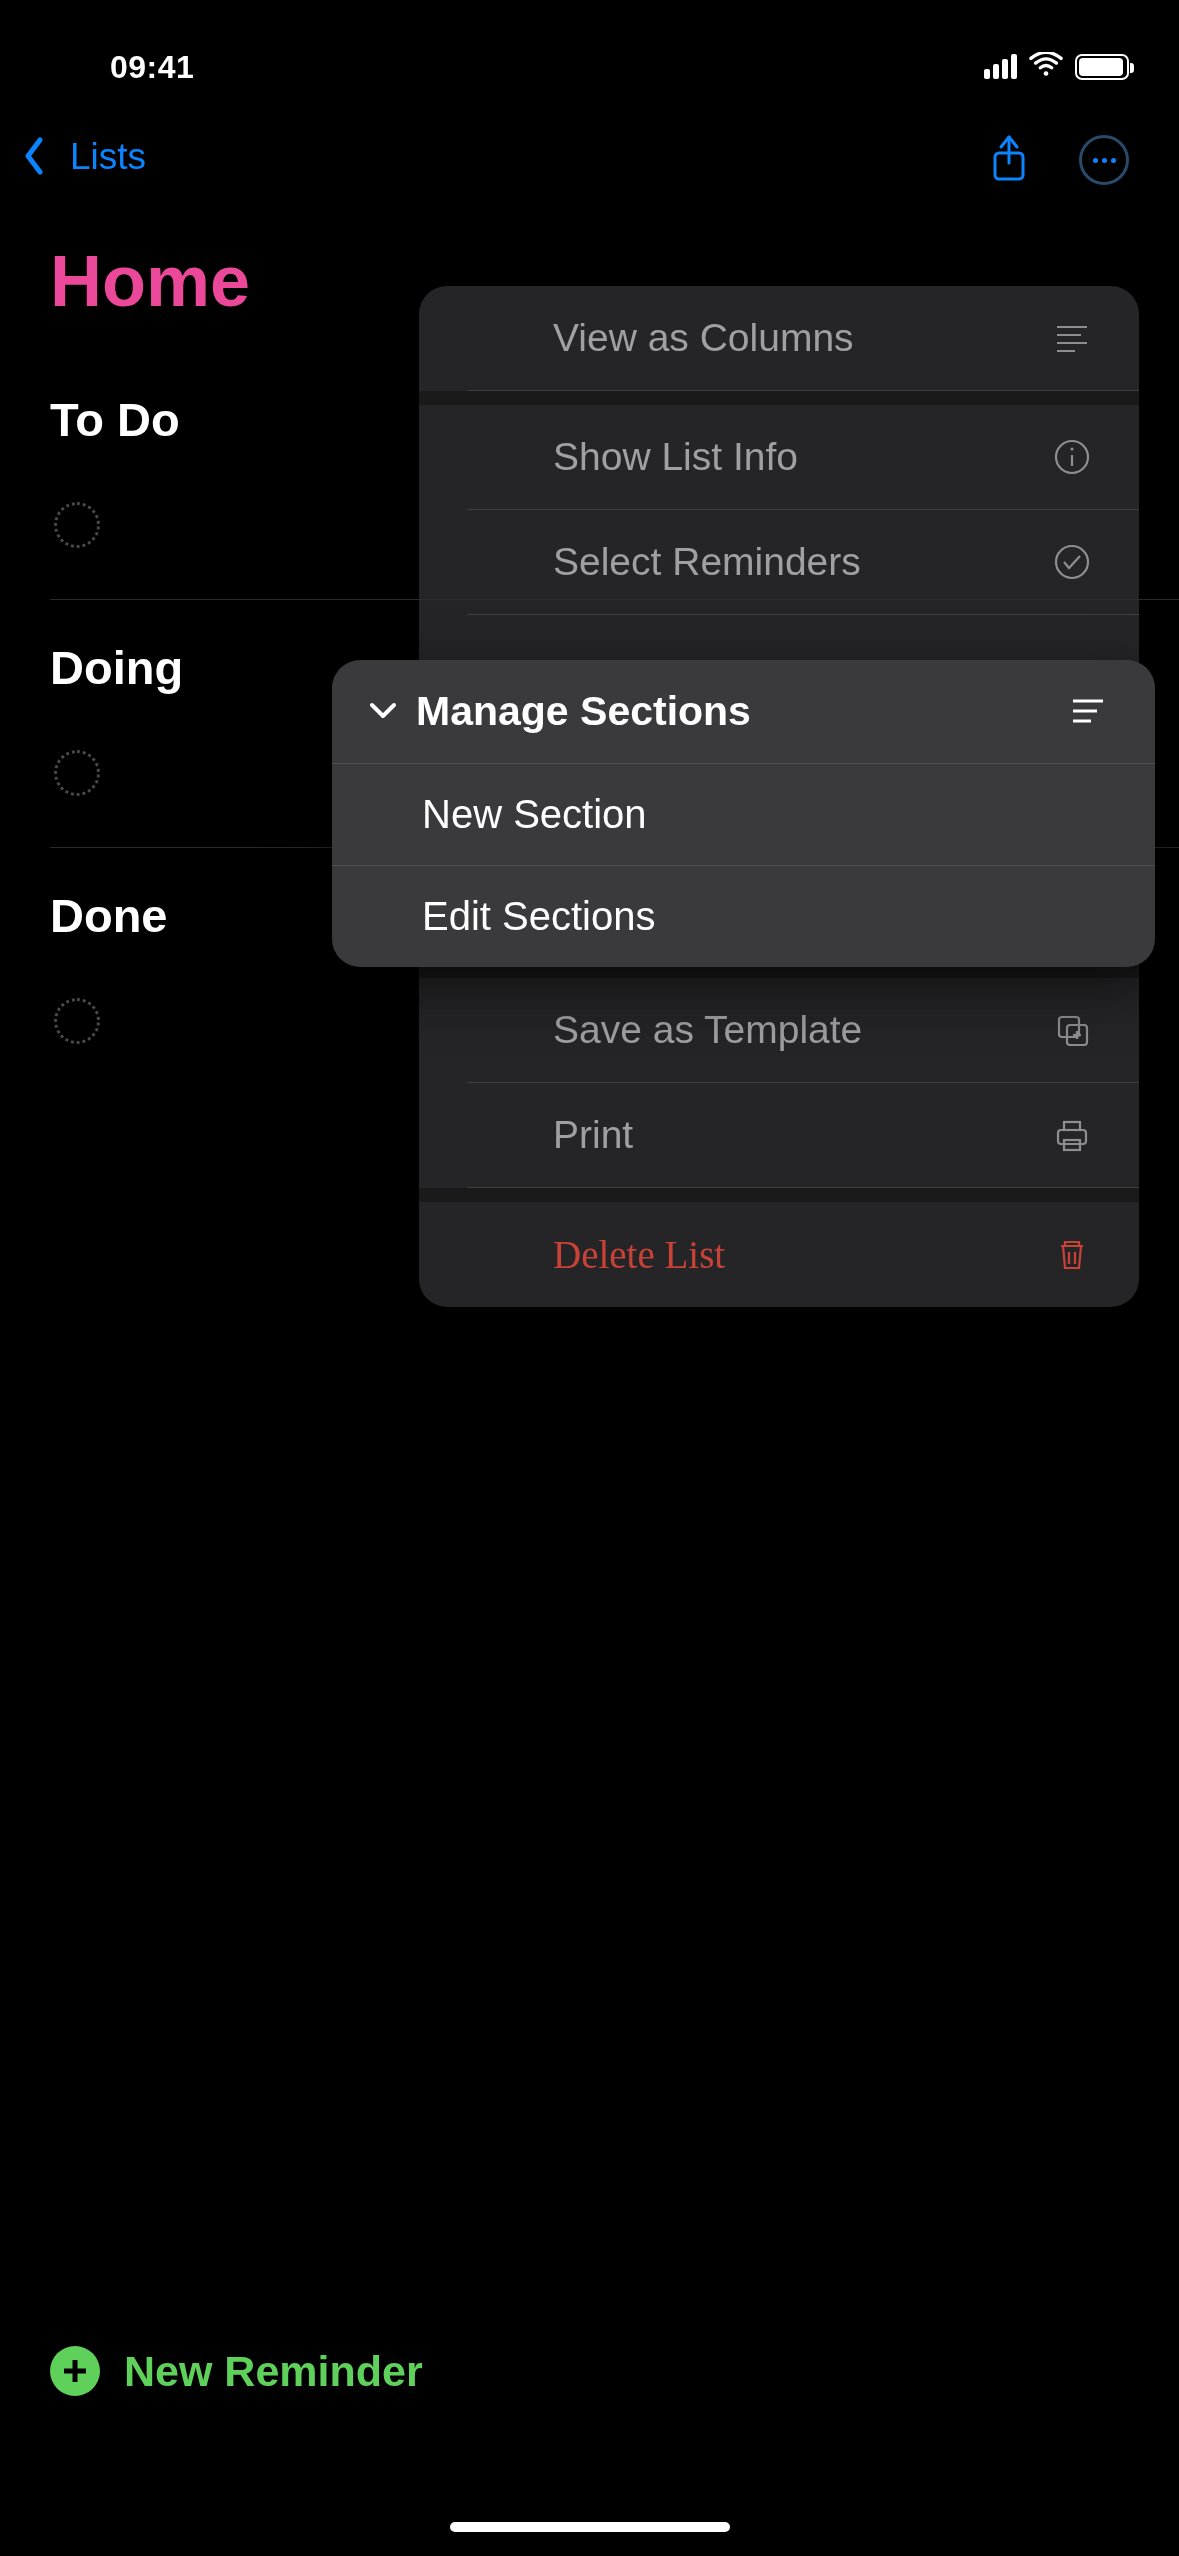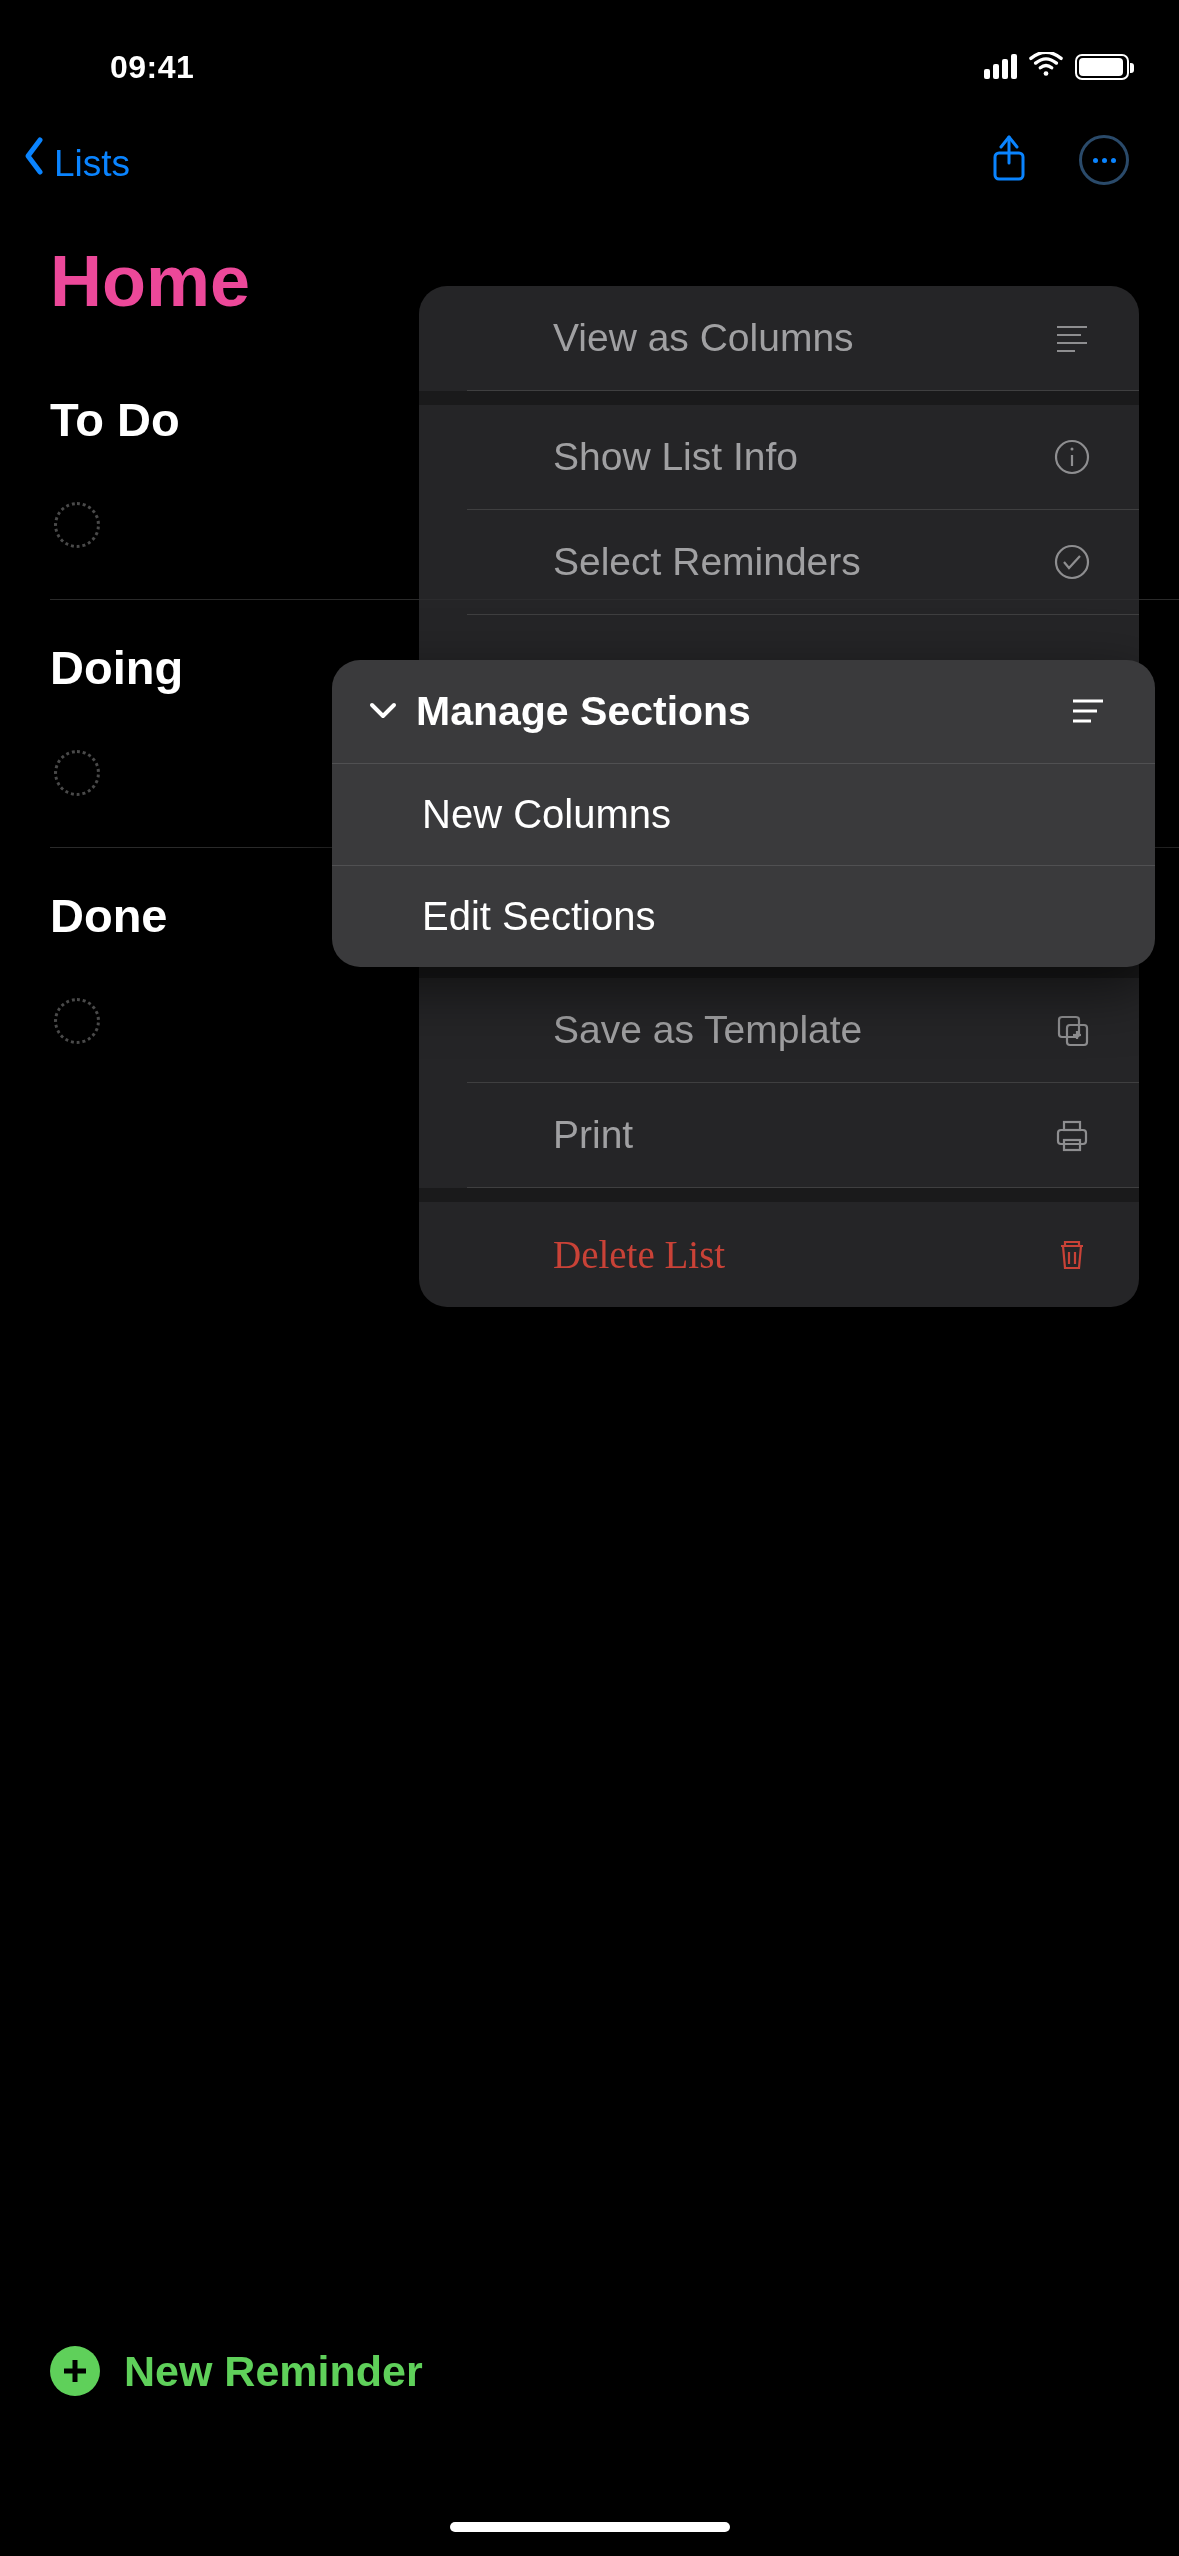--- a/index.html
+++ b/index.html
@@ -36,21 +36,21 @@
 .battery-fill { position:absolute; left:2px; top:2px; bottom:2px; width: 44px; background:#fff; border-radius:4px;}
 
 
 .nav-bar {
   height: 100px;
   display: flex;
   align-items: center;
   justify-content: space-between;
   padding: 0 50px 0 20px;
 }
-.back-button { display:flex; align-items:flex-end; color:#0a84ff; font-size:37px; gap:6px; }
+.back-button { display:flex; align-items:flex-start; color:#0a84ff; font-size:37px; gap:22px; }
 .back-chevron svg { width: 28px; height: 40px; stroke:#0a84ff; fill:none; stroke-width:5; }
 .nav-actions { display:flex; align-items:center; gap:50px; }
 .share-icon svg { width:40px; height:50px; stroke:#0a84ff; fill:none; stroke-width:3; }
 .more-button { width:50px; height:50px; border:3px solid #2a4a6a; border-radius:50%; display:flex; align-items:center; justify-content:center; }
 .more-dots { display:flex; gap:4px; }
 .more-dots span { width:5px; height:5px; border-radius:50%; background:#0a84ff; }
 
 
 .page-title { font-size: 72px; font-weight: 700; color: #ec4899; padding: 30px 50px 30px 50px; }
 
@@ -314,15 +314,15 @@
       <span class="submenu-title">Manage Sections</span>
     </div>
     <span class="submenu-icon">
       <svg viewBox="0 0 42 42">
           <line x1="6" y1="10" x2="36" y2="10"></line>
           <line x1="6" y1="20" x2="30" y2="20"></line>
           <line x1="6" y1="30" x2="24" y2="30"></line>
         </svg>
     </span>
   </div>
-  <div class="submenu-item">New Columns</div>
+  <div class="submenu-item">New Section</div>
   <div class="submenu-item">Edit Sections</div>
 </div>
 
 </body></html>

